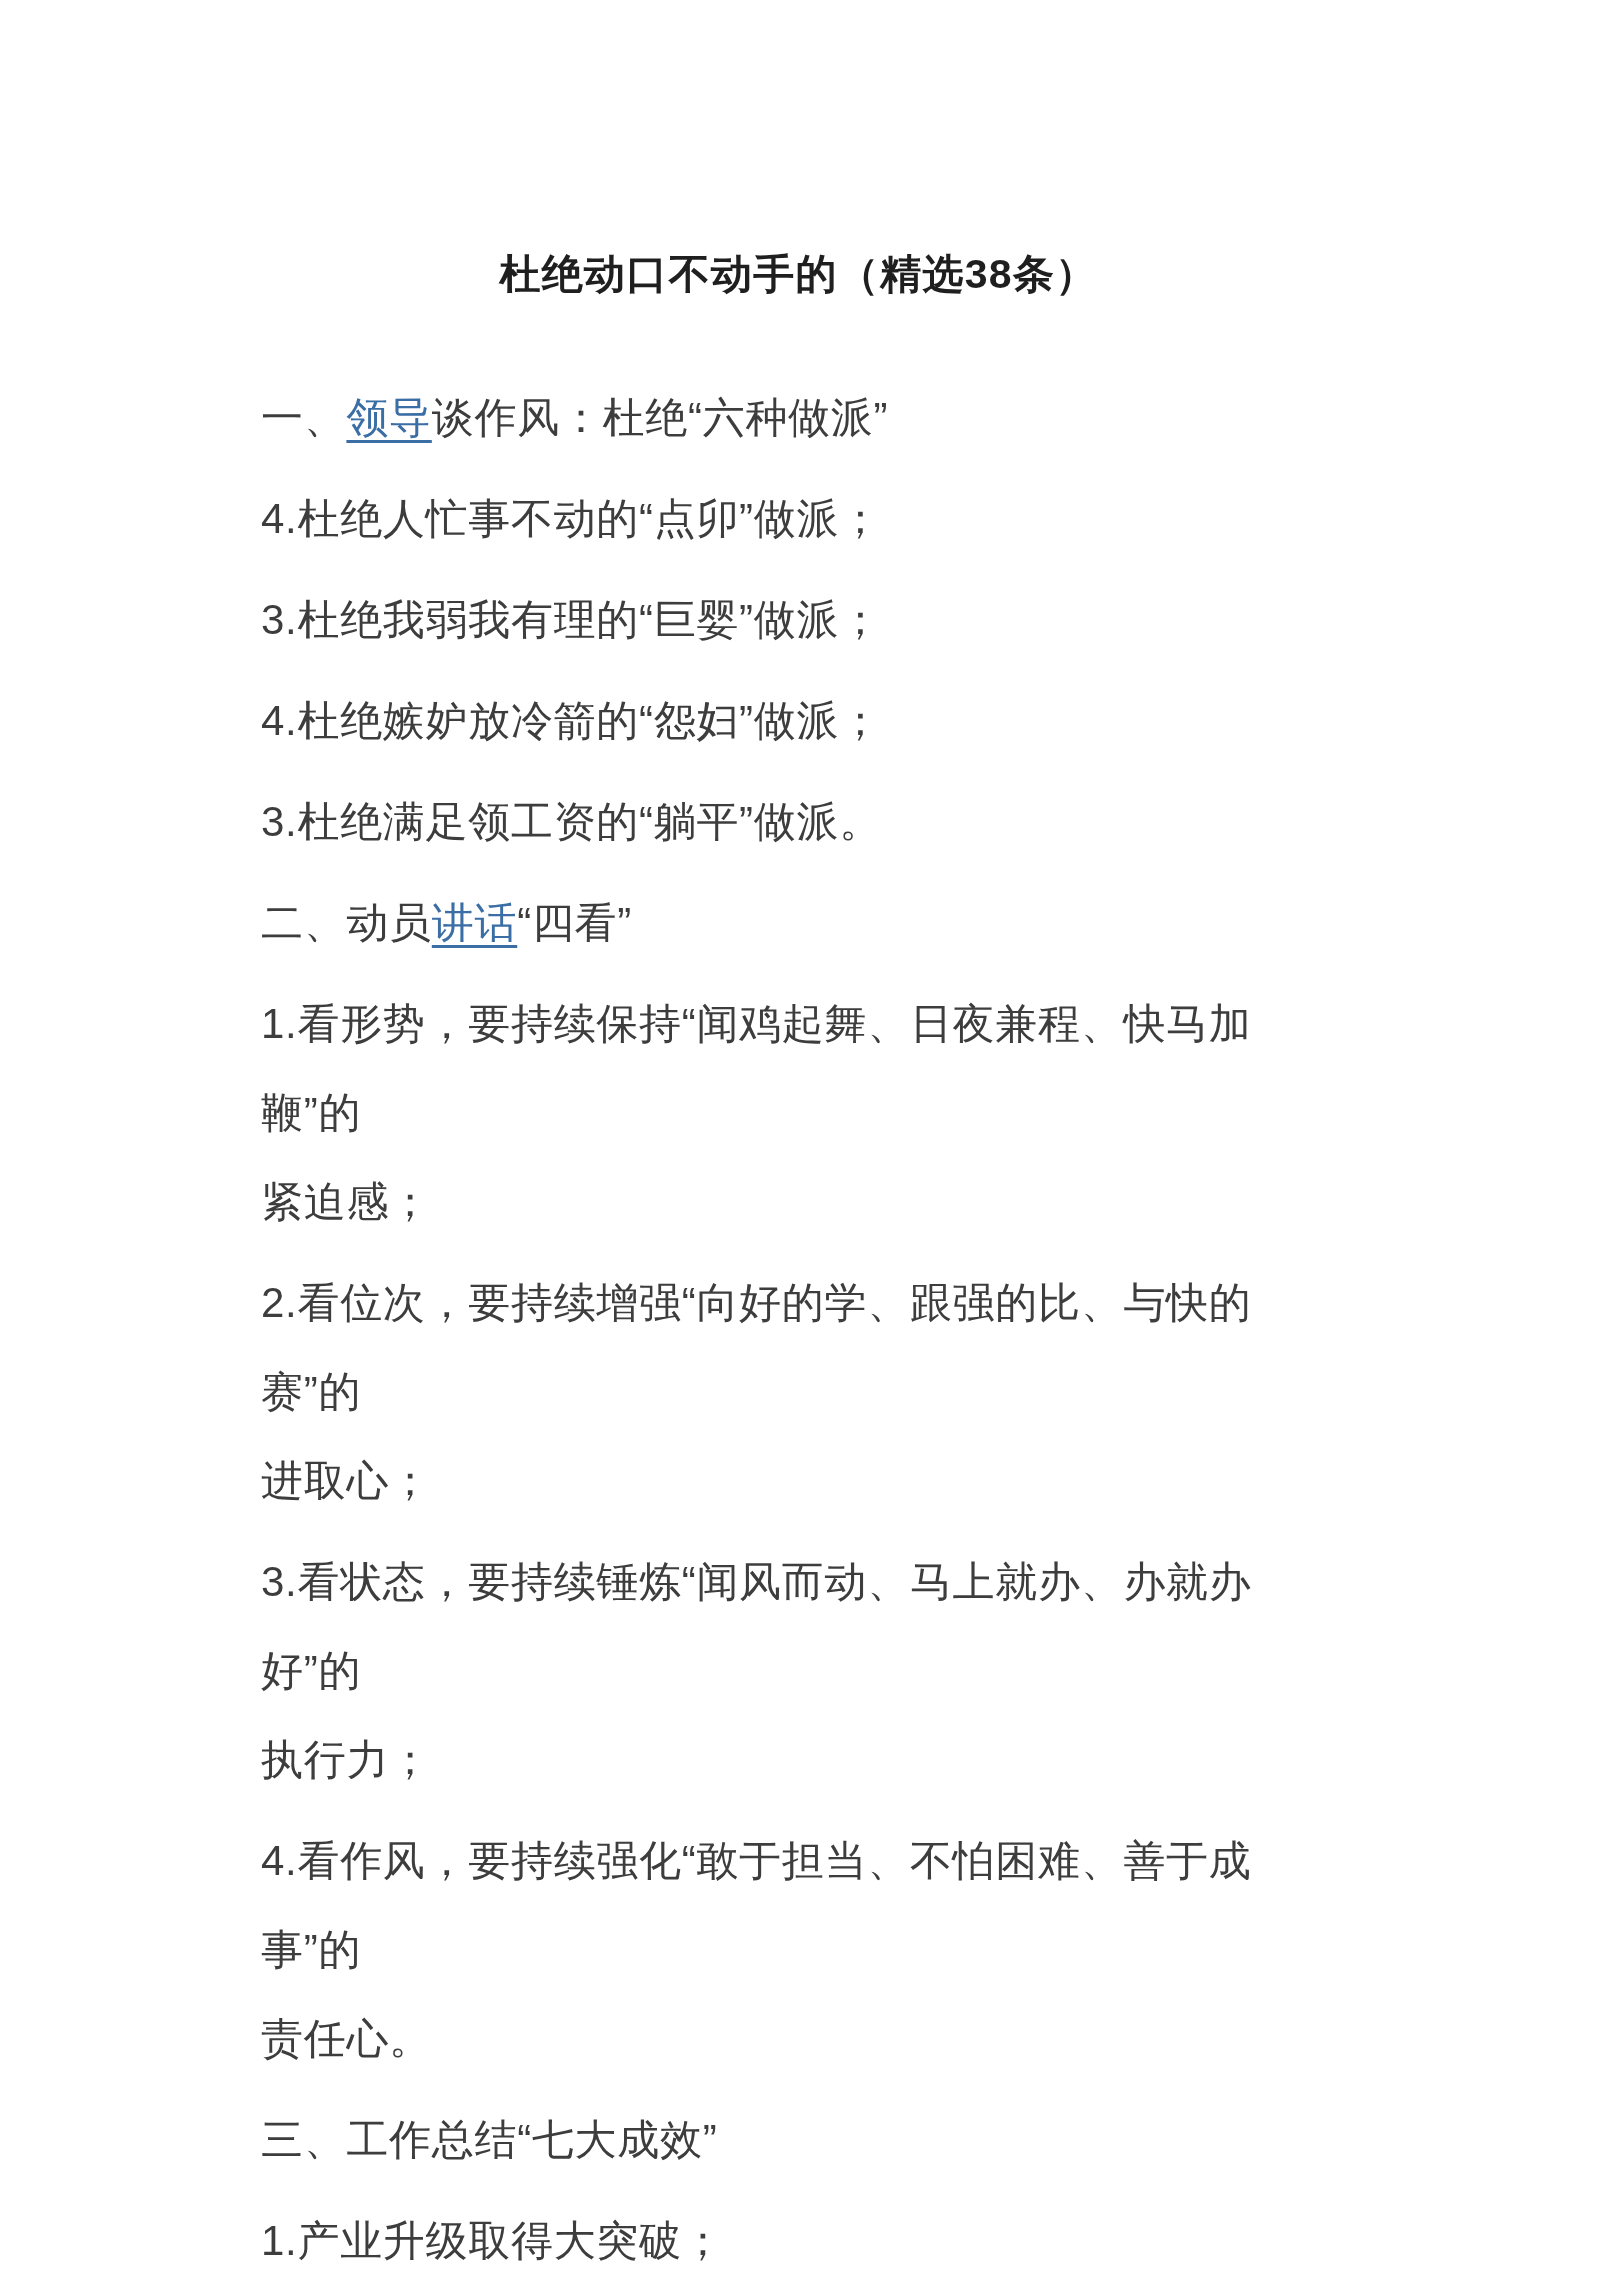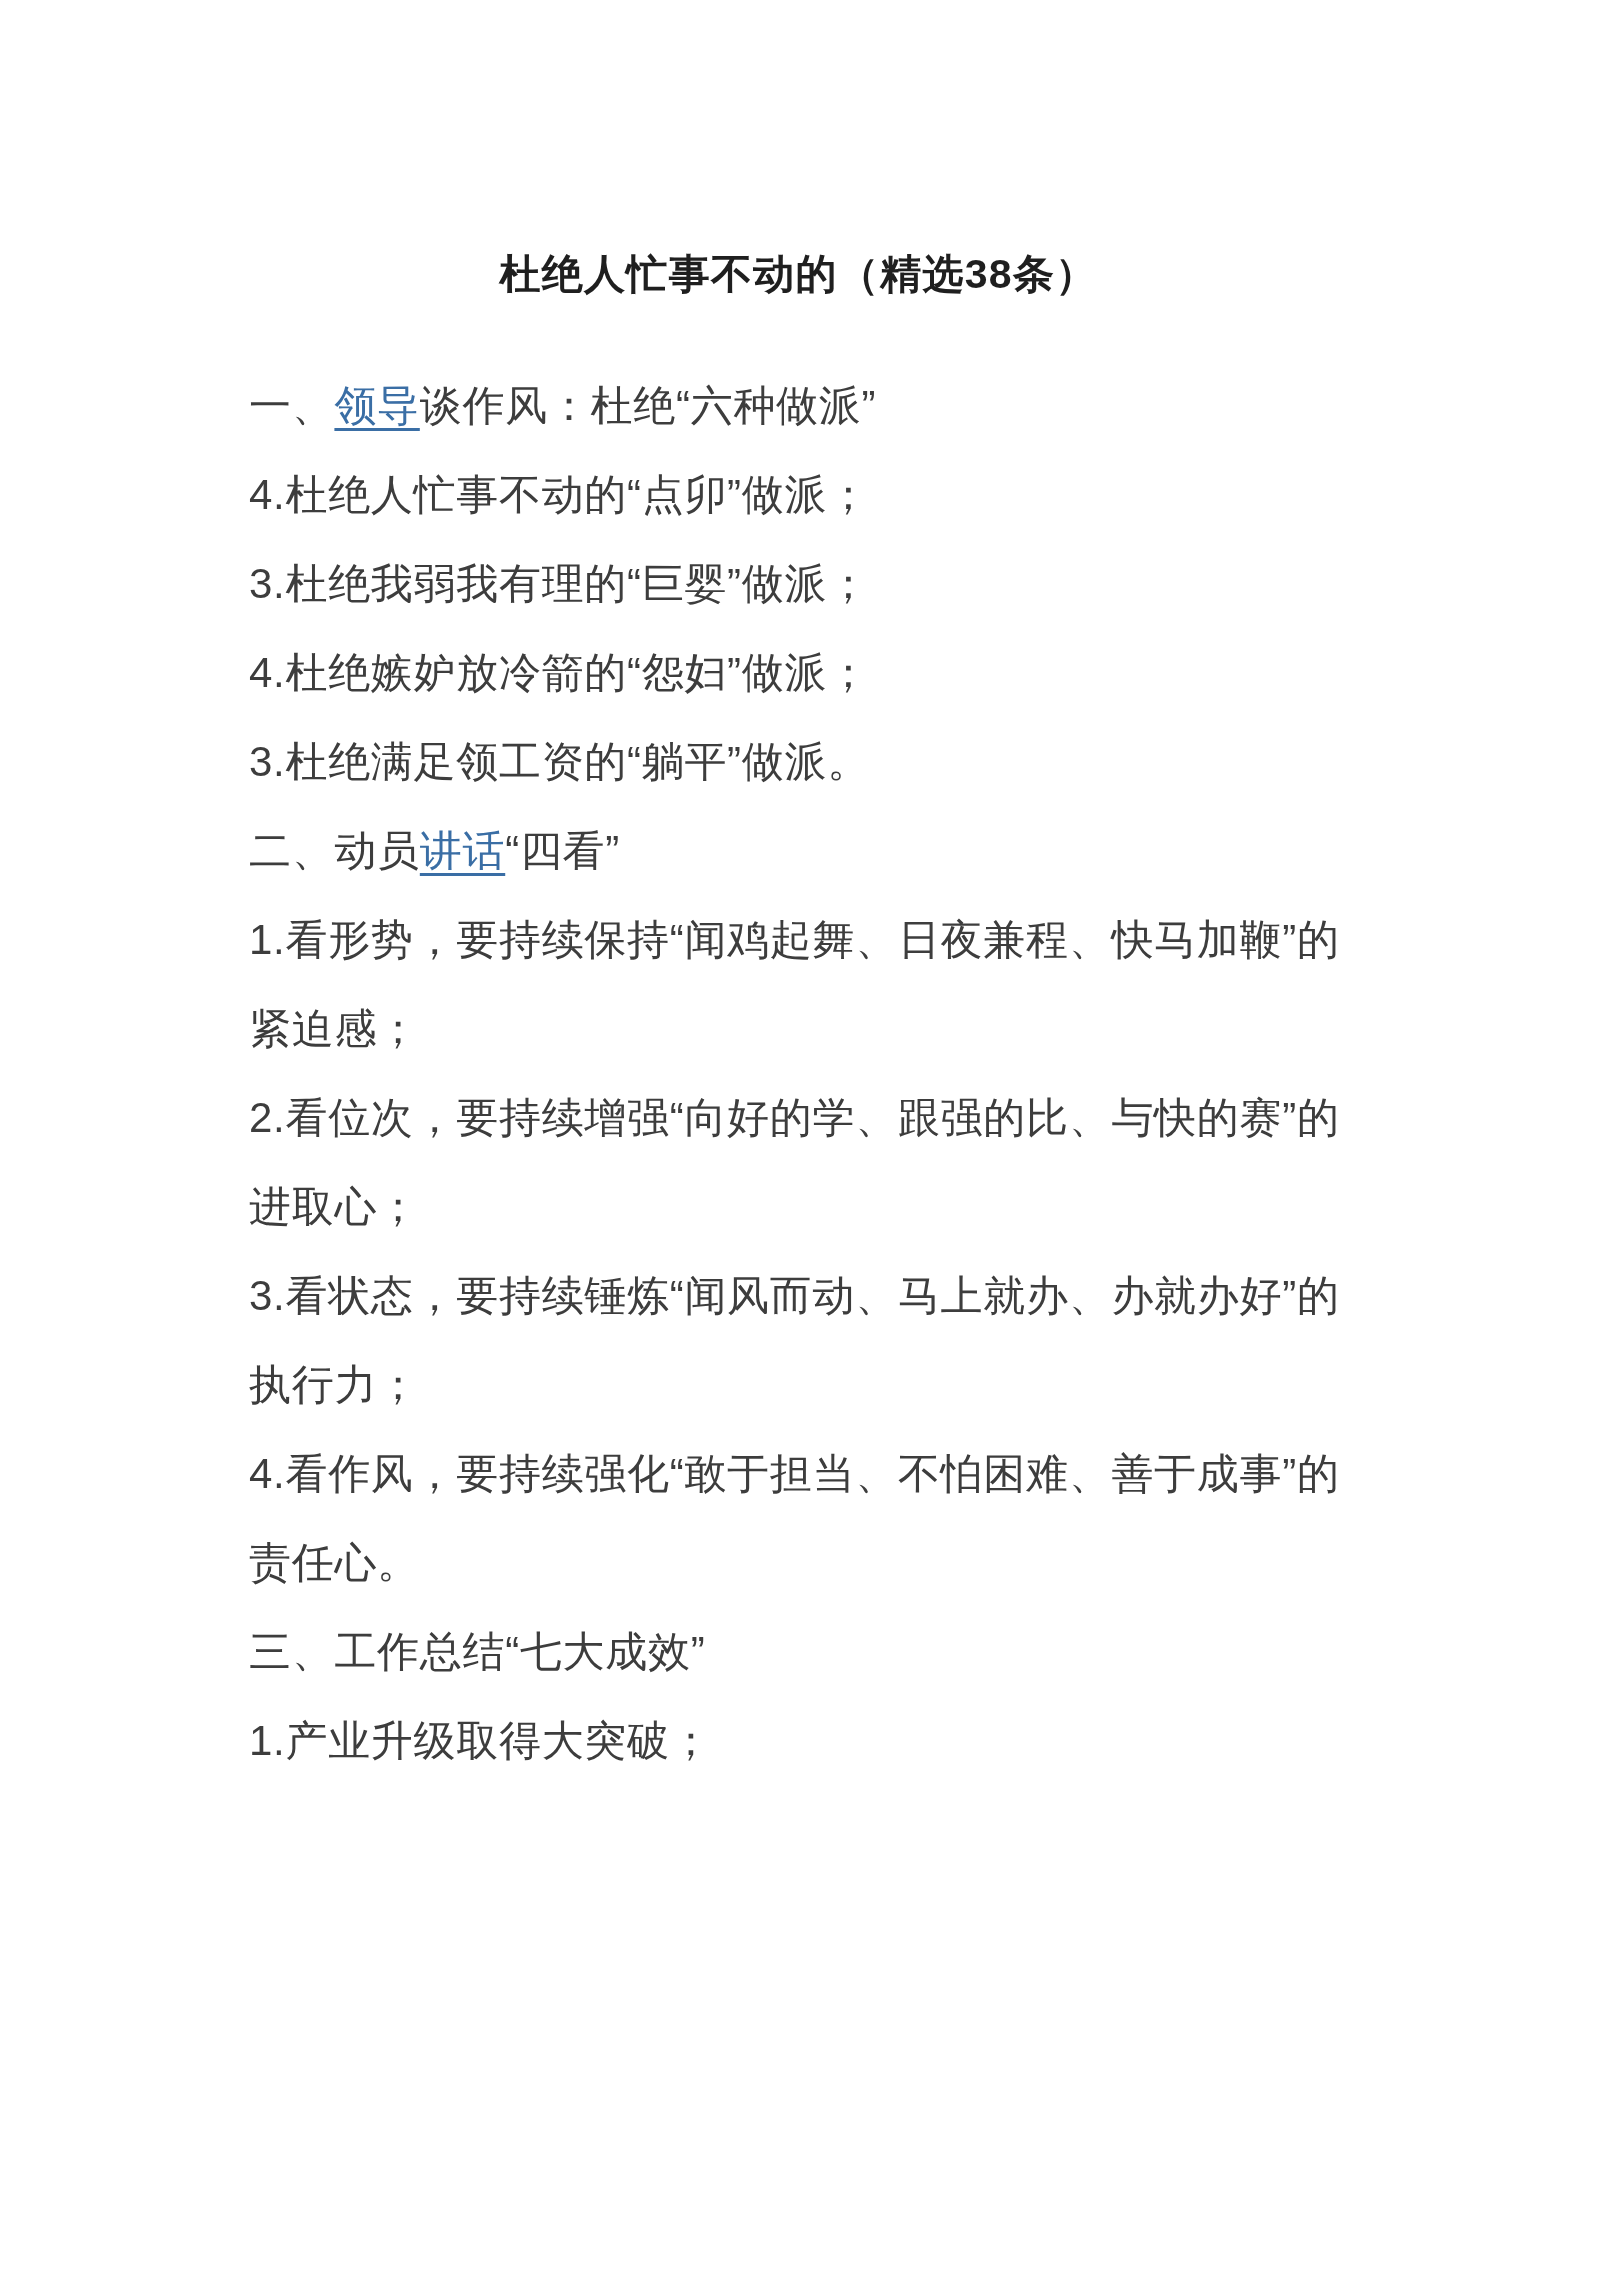--- a/index.html
+++ b/index.html
@@ -28,39 +28,39 @@
     color: var(--title-color, #1f1f1f);
     letter-spacing: 1.3px;
   }
   .doc-body {
     position: absolute;
     left: 249px;
     top: 361px;
     width: 1099px;
   }
   .para {
-    margin: 0;
+    margin: 12px;
     font-size: 42px;
     line-height: 89px;
     color: var(--body-color, #3d3d3d);
     white-space: pre-line;
     letter-spacing: 0.7px;
   }
   .doc-link {
     color: var(--link-color, #3a6ea5);
     text-decoration: underline;
     text-decoration-thickness: 2.6px;
     text-underline-offset: 7.9px;
   }
 </style>
 </head>
 <body>
 
 <div class="page">
-  <h1 class="doc-title">杜绝人忙事不动的（精选38条）</h1>
+  <h1 class="doc-title">杜绝动口不动手的（精选38条）</h1>
   <div class="doc-body">
       <p class="para"><span>一、</span><a href="#" class="doc-link">领导</a><span>谈作风：杜绝“六种做派”</span></p>
       <p class="para"><span>4.杜绝人忙事不动的“点卯”做派；</span></p>
       <p class="para"><span>3.杜绝我弱我有理的“巨婴”做派；</span></p>
       <p class="para"><span>4.杜绝嫉妒放冷箭的“怨妇”做派；</span></p>
       <p class="para"><span>3.杜绝满足领工资的“躺平”做派。</span></p>
       <p class="para"><span>二、动员</span><a href="#" class="doc-link">讲话</a><span>“四看”</span></p>
       <p class="para"><span>1.看形势，要持续保持“闻鸡起舞、日夜兼程、快马加鞭”的
 紧迫感；</span></p>
       <p class="para"><span>2.看位次，要持续增强“向好的学、跟强的比、与快的赛”的

